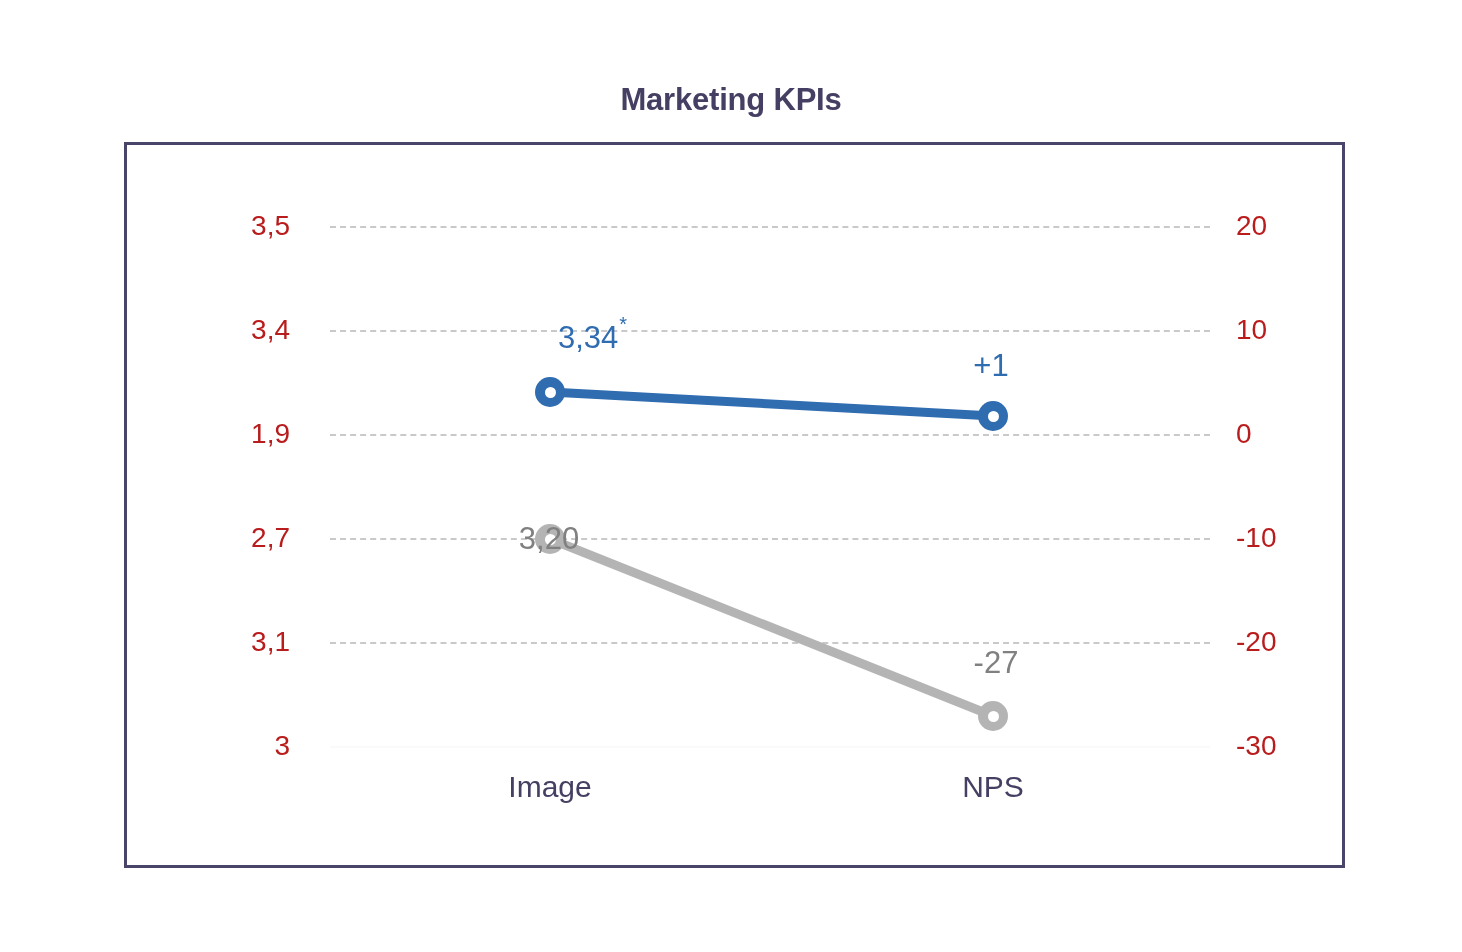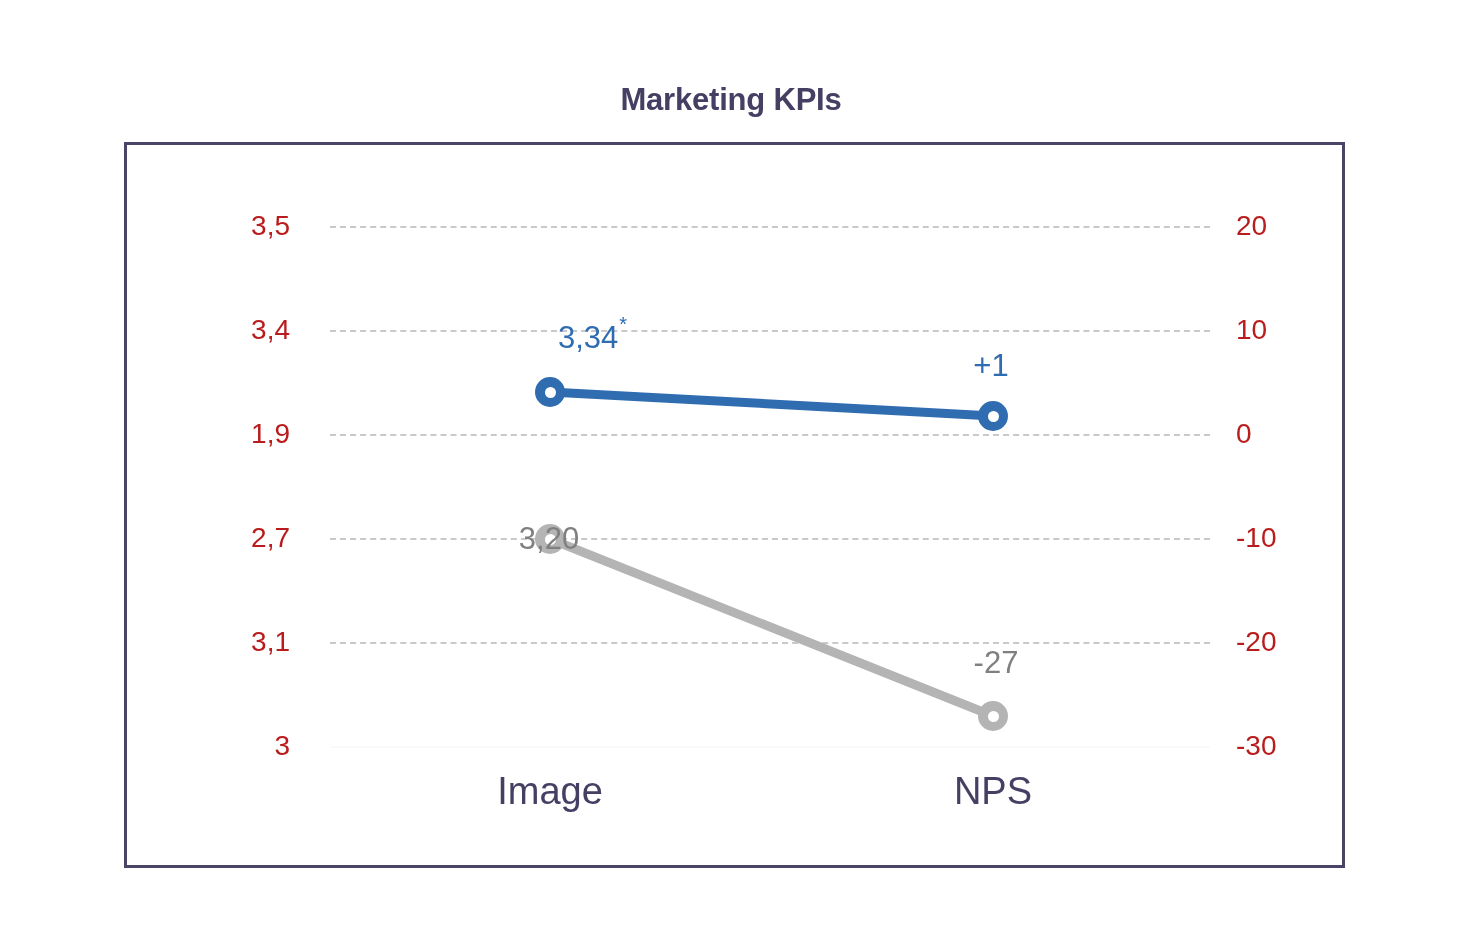--- a/index.html
+++ b/index.html
@@ -77,21 +77,21 @@
     text-align: right;
   }
   .tick-right {
     left: 1236px;
     text-align: center;
   }
 
   
   .cat-label {
     position: absolute;
-    font-size: 38px;
+    font-size: 30px;
     color: #454063;
     transform: translateX(-50%);
     white-space: nowrap;
     top: 766px;
   }
 
   
   .series-svg {
     position: absolute;
     left: 0;

